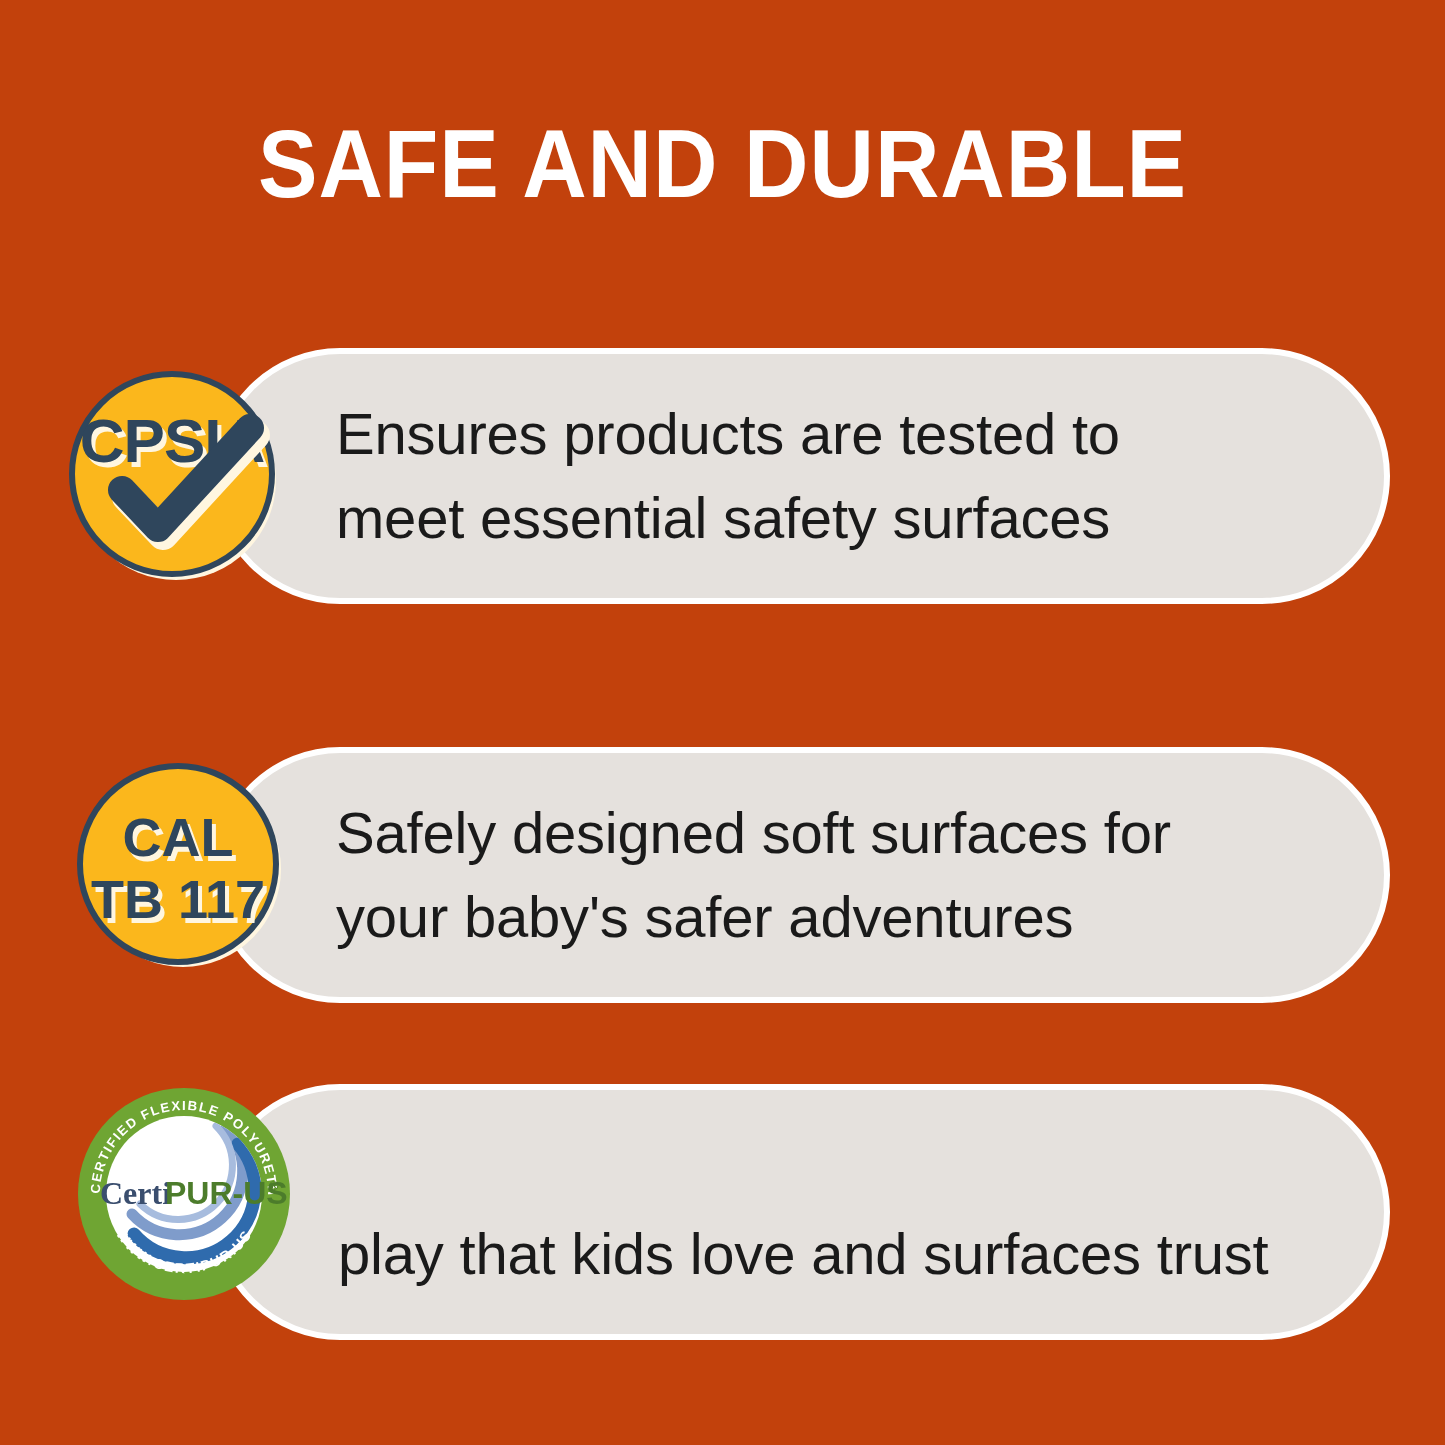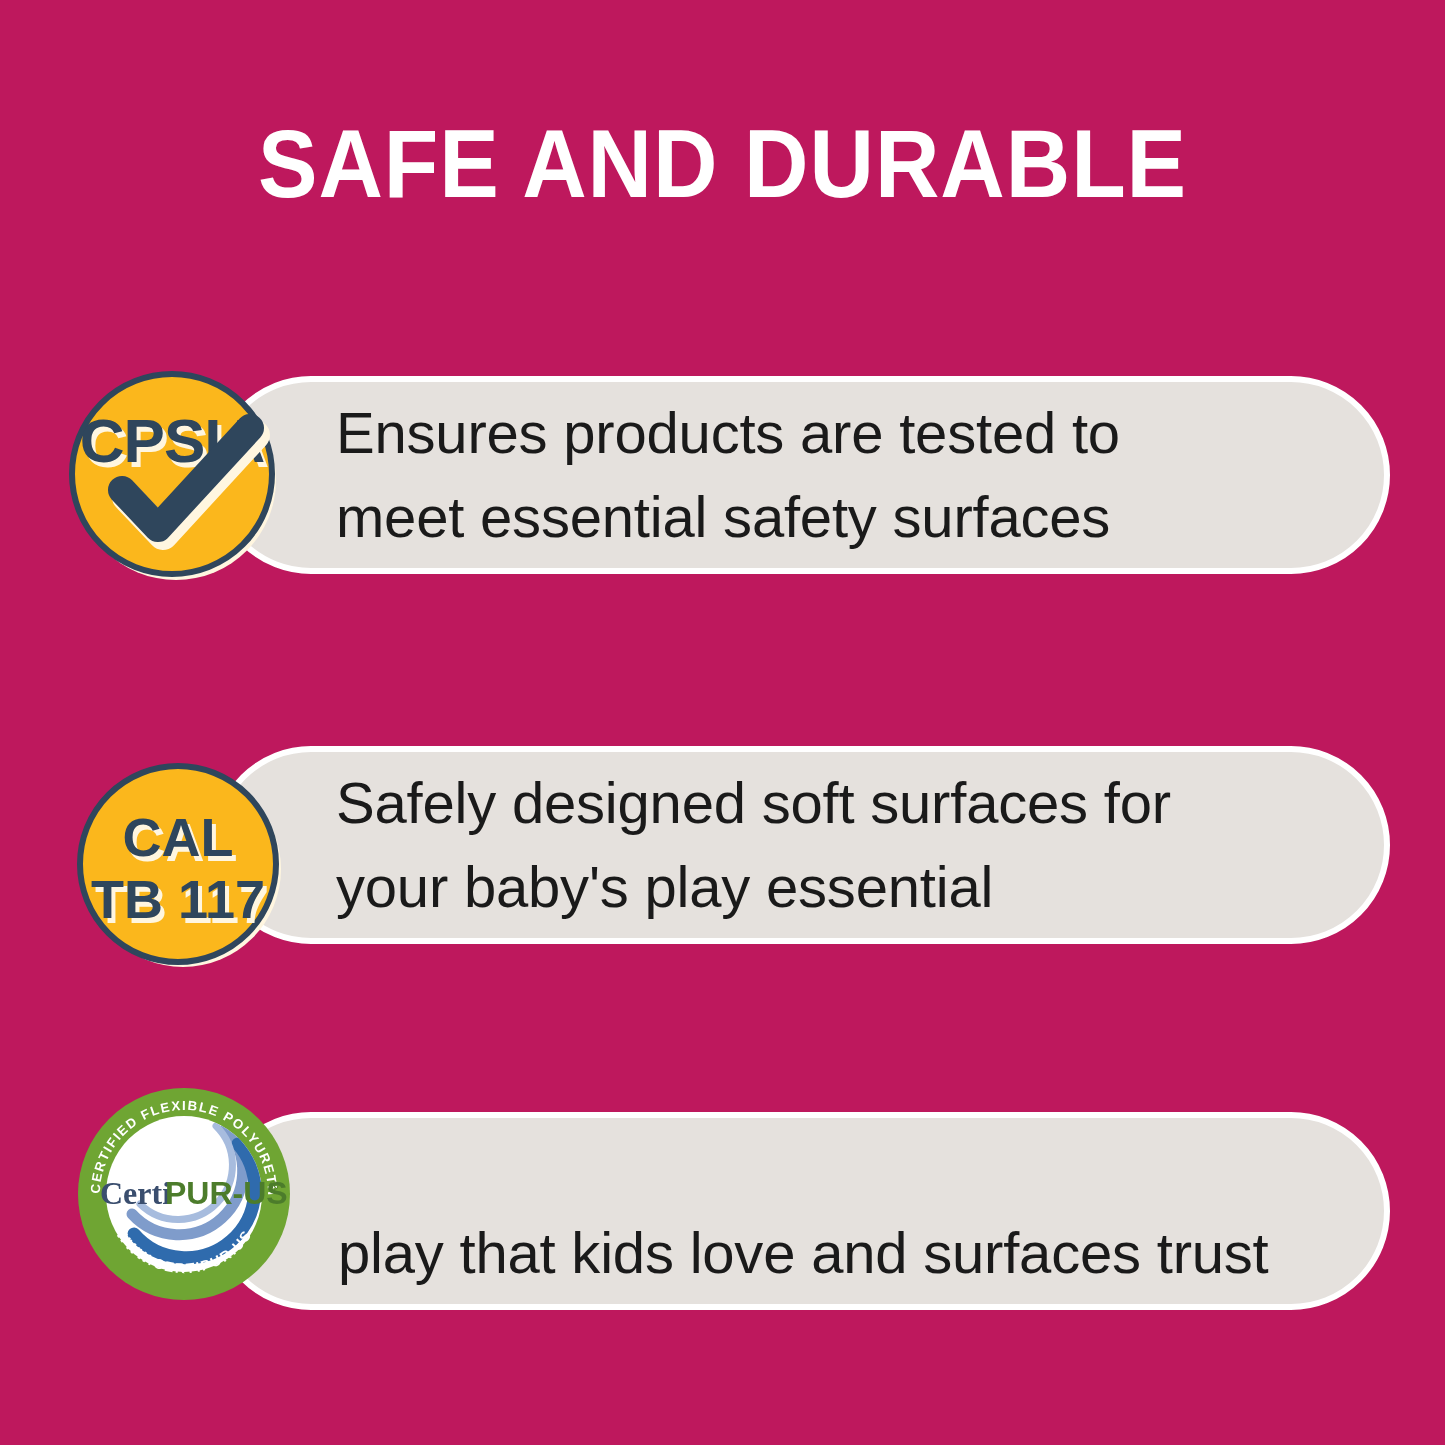--- a/index.html
+++ b/index.html
@@ -10,21 +10,21 @@
     width: 1445px;
     height: 1445px;
     overflow: hidden;
     font-family: "Liberation Sans", sans-serif;
   }
 
   #page {
     position: relative;
     width: 1445px;
     height: 1445px;
-    background: #be185d;
+    background: #c2410c;
     overflow: hidden;
   }
 
   
   #page-title {
     position: absolute;
     top: 112px;
     left: 0;
     width: 1445px;
     text-align: center;
@@ -37,29 +37,28 @@
     transform: scaleX(0.93);
     transform-origin: center center;
     white-space: nowrap;
   }
 
   
   .card {
     position: absolute;
     left: 212px;
     width: 1178px;
-    height: 198px;
+    height: 256px;
     background: #E5E1DD;
     border: 6px solid #FFFFFF;
     border-radius: 130px;
     box-sizing: border-box;
-    margin-top: 28px;
   }
   #card-1 { top: 348px; }
-  #card-2 { top: 718px; }
+  #card-2 { top: 747px; }
   #card-3 { top: 1084px; }
 
   .card-text {
     position: absolute;
     left: 118px;
     right: 50px;
     top: 50%;
     transform: translateY(-50%);
     color: #1A1A1A;
     font-family: "Liberation Sans Narrow", "Liberation Sans", sans-serif;
@@ -125,21 +124,21 @@
 
       <path d="M 54 120 L 90 158 L 182 58" fill="none" stroke="#FFF6E0" stroke-width="30" stroke-linecap="round" stroke-linejoin="round" transform="translate(5,7)"></path>
 
       <path d="M 54 120 L 90 158 L 182 58" fill="none" stroke="#2F465C" stroke-width="28" stroke-linecap="round" stroke-linejoin="round"></path>
     </svg>
   </div>
 
   <div class="card" id="card-2">
     <div class="card-text">
       <span>Safely designed soft surfaces for</span><br>
-      <span>your baby's play essential</span>
+      <span>your baby's safer adventures</span>
     </div>
   </div>
 
   <div class="badge" id="badge-caltb">
     <svg viewBox="0 0 210 210" xmlns="http://www.w3.org/2000/svg">
       <circle cx="109" cy="109" r="98" fill="#FFF6E0"></circle>
       <circle cx="104" cy="104" r="98" fill="#FBB71C" stroke="#2F465C" stroke-width="6"></circle>
 
       <text x="104" y="96" text-anchor="middle" font-family="Liberation Sans, sans-serif" font-weight="700" font-size="54" fill="#FFF6E0" transform="translate(4,5)">CAL</text>
       <text x="104" y="96" text-anchor="middle" font-family="Liberation Sans, sans-serif" font-weight="700" font-size="54" fill="#2F465C">CAL</text>

